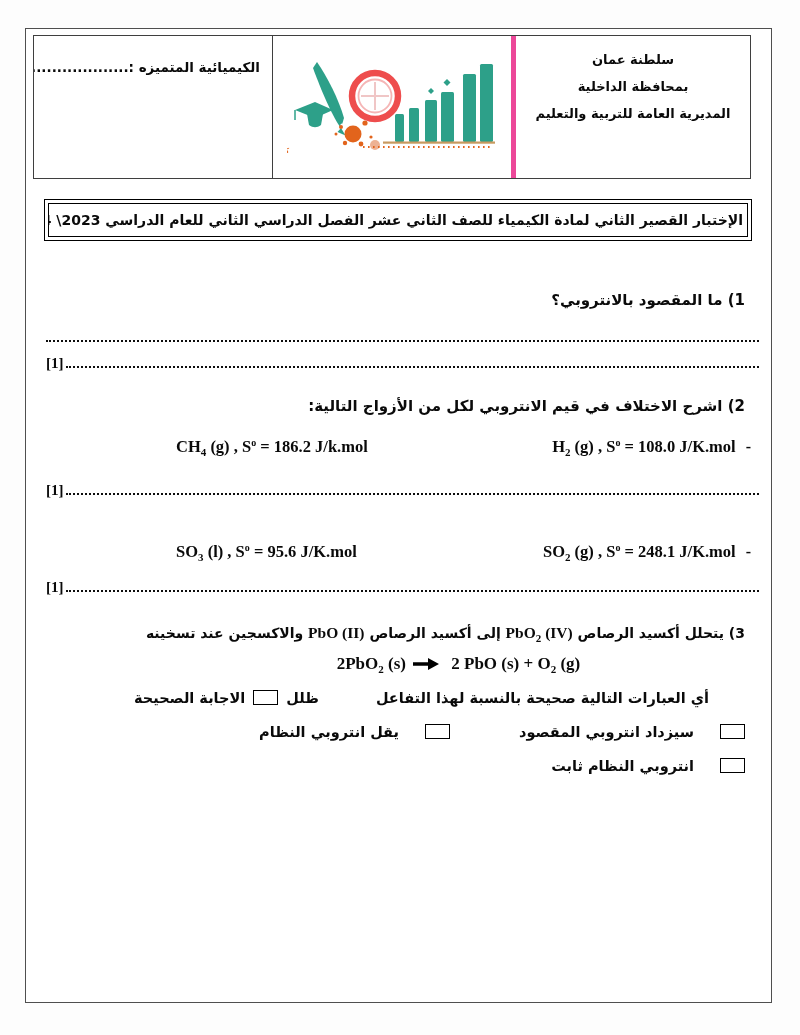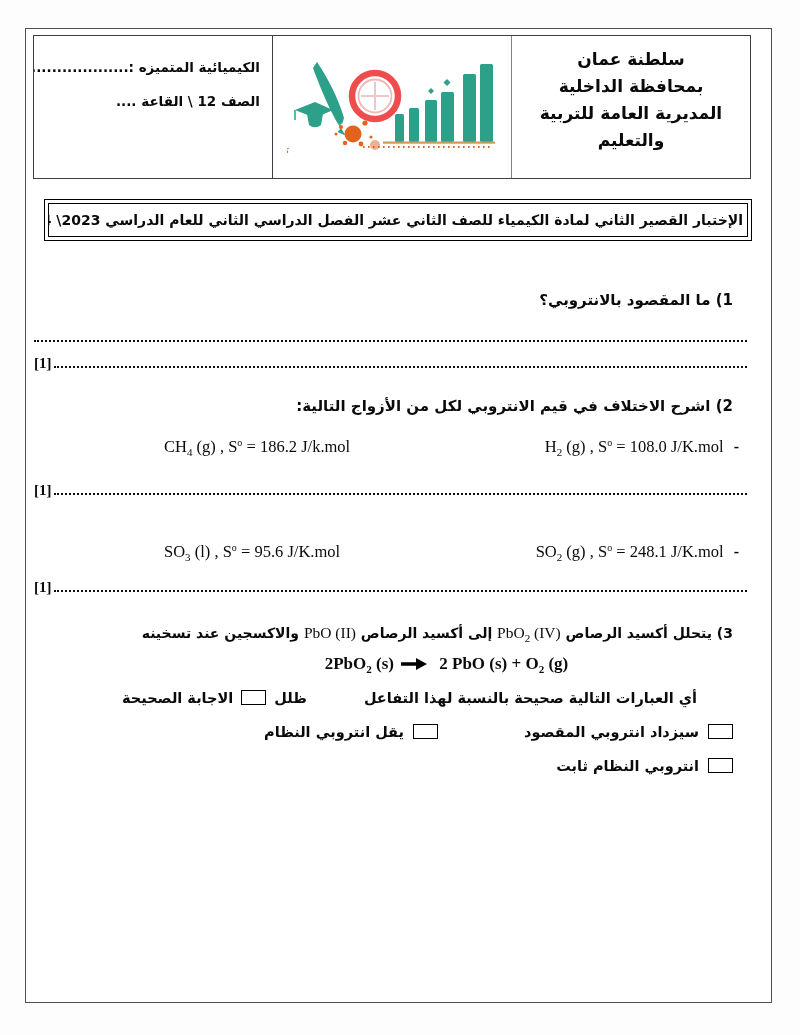--- a/index.html
+++ b/index.html
@@ -11,39 +11,39 @@
     position:absolute;left:25px;top:28px;width:745px;height:973px;
     border:1px solid #4f4f4f;background:#fff;direction:rtl;
   }
   
   .hdr{
     position:absolute;left:7px;top:6px;width:718px;height:144px;
     border:1px solid #3f3f3f;display:grid;direction:rtl;
     grid-template-columns:239px 239px 1fr;box-sizing:border-box;
   }
   .cell-min{
-    border-left:1px solid #ec4899;text-align:center;padding-top:10px;
-    font-weight:bold;font-size:17px;line-height:27px;
+    border-left:5px solid #ec4899;text-align:center;padding-top:10px;
+    font-weight:bold;font-size:13px;line-height:27px;
   }
   .cell-logo{border-left:1px solid #3f3f3f;display:flex;align-items:center;justify-content:center;}
   .cell-student{
     padding:14px 12px 0 2px;font-weight:bold;font-size:13.5px;line-height:34px;
     text-align:right;white-space:nowrap;overflow:hidden;
   }
   
   .titlebox{
     position:absolute;left:18px;top:170px;width:708px;box-sizing:border-box;
     border:1.5px solid #000;padding:3px;background:#fff;
   }
   .titlebox-inner{
     border:1.5px solid #000;padding:8px 4px;text-align:center;direction:rtl;
     font-weight:bold;font-size:14px;white-space:nowrap;overflow:hidden;
   }
   
-  .content{position:absolute;left:8px;top:212px;width:713px;direction:rtl;}
+  .content{position:absolute;left:20px;top:212px;width:713px;direction:rtl;}
   .q{font-weight:bold;font-size:15px;text-align:right;padding-left:0;padding-right:14px;line-height:1.5;}
   .q3line{font-size:14px;}
   .q3line .formula{font-size:15.5px;}
   .dotline{border-bottom:2.6px dotted #0d0d0d;height:0;}
   .dl-q1{margin-top:28px;}
   .markline{display:flex;direction:ltr;align-items:flex-end;}
   .markline .mark{font-family:"Liberation Serif","DejaVu Serif",serif;font-weight:bold;font-size:15px;line-height:1;}
   .markline .dots{flex:1;border-bottom:2.6px dotted #0d0d0d;margin:0 0 3px 2px;height:0;}
   .ml-1{margin-top:14px;}
   .ml-2{margin-top:26px;}
@@ -52,21 +52,21 @@
   .pair-row{
     display:flex;justify-content:space-between;align-items:baseline;direction:rtl;
     padding:0 8px 0 130px;font-weight:bold;
   }
   .pair1{margin-top:20px;}
   .pair2{margin-top:44px;}
   .pair-right{display:flex;direction:rtl;gap:10px;align-items:baseline;}
   .dash{font-family:"Liberation Serif","DejaVu Serif",serif;font-weight:bold;font-size:16px;}
   .formula{
     direction:ltr;unicode-bidi:embed;font-family:"Liberation Serif","DejaVu Serif",serif;
-    font-weight:normal;font-size:16.5px;white-space:nowrap;
+    font-weight:bold;font-size:16.5px;white-space:nowrap;
   }
   .formula sub{font-size:11px;vertical-align:-4px;line-height:0;}
   .formula sup{font-size:10px;vertical-align:6px;line-height:0;}
   .q1row{margin-top:48px;}
   .q3row{margin-top:26px;}
   .eq-row{
     margin-top:10px;text-align:center;direction:ltr;position:relative;left:56px;
     font-family:"Liberation Serif","DejaVu Serif",serif;font-weight:bold;font-size:17px;white-space:nowrap;
   }
   .eq-row .arrow-svg{vertical-align:-2px;margin:0 7px;}
@@ -74,21 +74,21 @@
     display:flex;justify-content:space-between;direction:rtl;margin-top:14px;
     padding:0 50px 0 88px;font-weight:bold;font-size:14.5px;align-items:center;
   }
   .shade{display:flex;direction:rtl;gap:8px;align-items:center;}
   .checkbox{display:inline-block;width:23px;height:13px;border:1.6px solid #000;background:#fff;flex:none;}
   .opt-row{
     display:flex;direction:rtl;padding-right:14px;font-weight:bold;font-size:14.5px;align-items:center;
   }
   .opt1{margin-top:18px;}
   .opt2{margin-top:18px;}
-  .opt{display:flex;direction:rtl;gap:9px;align-items:center;}
+  .opt{display:flex;direction:rtl;gap:26px;align-items:center;}
   .opt-first{width:295px;flex:none;}
 </style>
 </head>
 <body>
 
 <div class="page">
 
   <div class="hdr">
     <div class="cell-min">
       <div>سلطنة عمان</div>
@@ -132,21 +132,20 @@
           <circle cx="84" cy="83" r="1.6" fill="#e2641c"></circle>
           <circle cx="49" cy="80" r="1.5" fill="#e2641c"></circle>
           <circle cx="88" cy="91" r="5" fill="#edb193"></circle>
         </g>
         <path d="M76 93 H206" stroke="#e2641c" stroke-width="2" stroke-dasharray="1.6 3.4"></path>
         <text x="2" y="99" font-size="7" font-weight="bold" fill="#e2641c" font-family="DejaVu Sans">كيميات ( ١١ - ١٢ )</text>
       </svg>
     </div>
     <div class="cell-student">
       <div>الكيميائية المتميزه :.....................</div>
-      <div>الصف 12 \ القاعة ....</div>
     </div>
   </div>
 
   <div class="titlebox">
     <div class="titlebox-inner">الإختبار القصير الثاني لمادة الكيمياء للصف الثاني عشر الفصل الدراسي الثاني للعام الدراسي  2023\ 2024</div>
   </div>
 
   <div class="content">
 
     <div class="q q1row">1) ما المقصود بالانتروبي؟</div>

